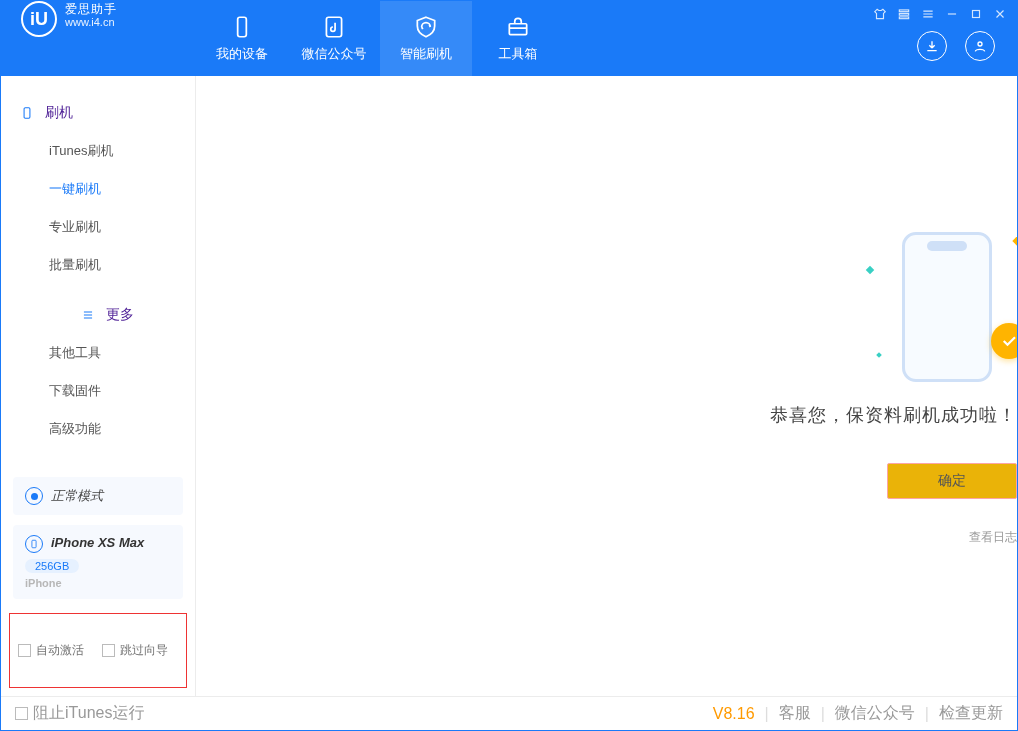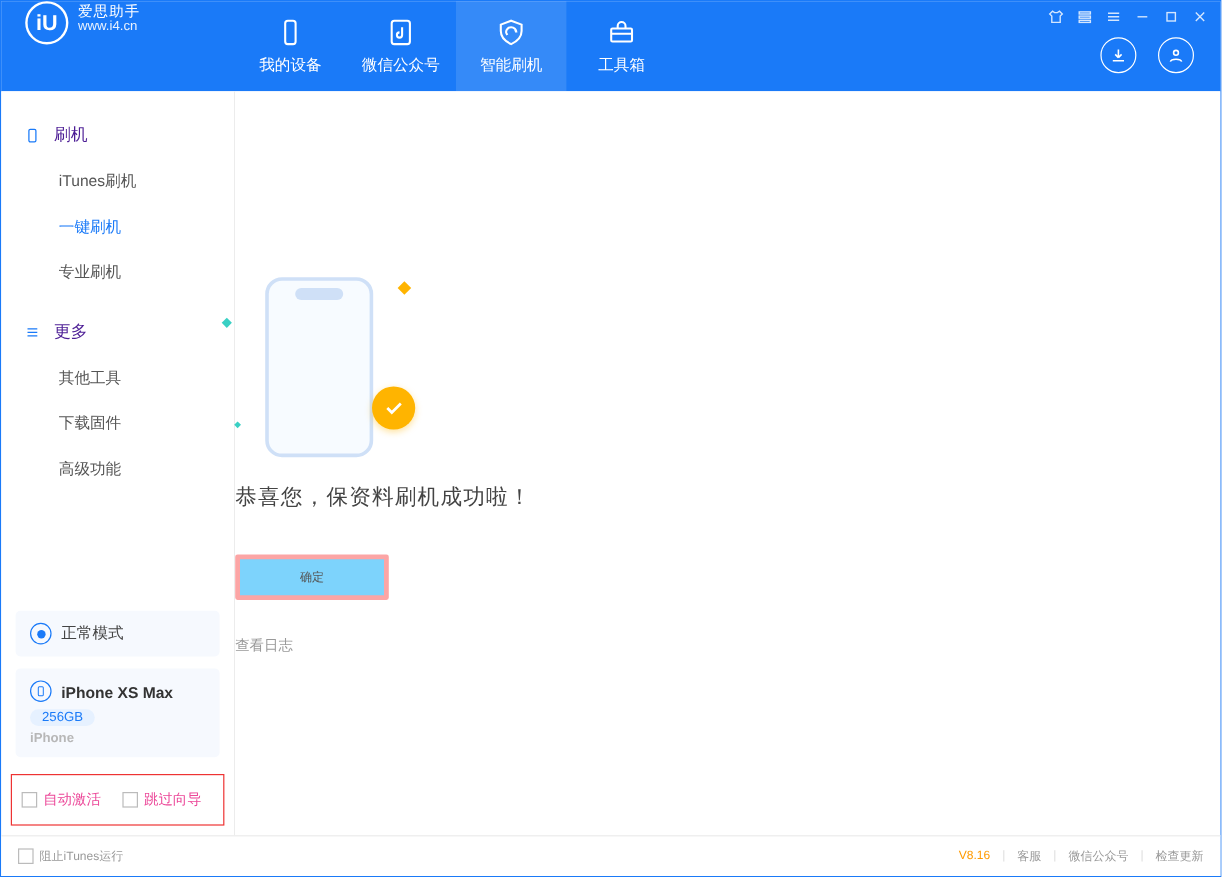--- a/index.html
+++ b/index.html
@@ -78,71 +78,71 @@
 .side-item.active { color:#1a7af8; }
 
 .sidebar-spacer { flex:1; }
 
 .cards { padding:0 12px; display:flex;flex-direction:column;gap:10px; }
 .card {
   background:#f6f9fe; border-radius:4px; padding:10px 12px;
   display:flex;flex-direction:column;gap:4px;
   position:relative;
 }
-.card .row1 { display:flex; gap:8px; align-items:flex-end; font-size:13px; color:#444;}
+.card .row1 { display:flex; gap:8px; align-items:flex-start; font-size:13px; color:#444;font-style:italic;}
 .card .ricon { width:18px;height:18px;border:1.8px solid #1a7af8;border-radius:50%;
   display:flex;align-items:center;justify-content:center;}
 .card .ricon.inner-dot::after{content:"";width:7px;height:7px;background:#1a7af8;border-radius:50%;}
 .card .devname{font-weight:600;color:#333;font-size:13px;}
 .chip {
   display:inline-block;background:#e6f1ff;color:#1a7af8;border-radius:10px;
   padding:1px 10px;font-size:11px;margin-top:2px;width:fit-content;
 }
 .card .sub{font-size:11px;color:#b7b7b7;font-weight:bold;}
 
 .checkbox-row {
-  margin:14px 8px 8px 8px; padding:12px 8px;
+  margin:14px 8px 8px 8px; padding:28px 8px;
   border:1.6px solid #e33; display:flex; gap:18px; align-items:center;
-  font-size:12px;color:#ec4899;
+  font-size:12px;color:#737373;
 }
 .cb { width:13px;height:13px;border:1px solid #bbb; display:inline-block;flex-shrink:0;}
 .cbwrap { display:flex;align-items:center;gap:5px; cursor:pointer; }
 
 
 .content {
   flex:1; background:#fff; position:relative;
-  display:flex;flex-direction:column;align-items:flex-start;justify-content:center;
+  display:flex;flex-direction:column;align-items:flex-end;justify-content:center;
   gap:16px;
 }
 .illust { width:140px;height:160px;position:relative;display:flex;justify-content:center;align-items:center;}
 .phone {
   width:90px;height:150px;border:3px solid #cfe0f7;border-radius:14px;background:#f7fbff;position:relative;
 }
 .phone::before{content:"";position:absolute;top:6px;left:50%;transform:translateX(-50%);width:40px;height:10px;background:#cfe0f7;border-radius:6px;}
 .badge-check{
   position:absolute;right:-10px;bottom:28px;width:36px;height:36px;background:#ffb400;border-radius:50%;
   display:flex;align-items:center;justify-content:center;box-shadow:0 2px 6px rgba(255,180,0,.4);
 }
 .badge-check svg{width:18px;height:18px;stroke:#fff;stroke-width:3;fill:none;}
 .spark{position:absolute;width:6px;height:6px;transform:rotate(45deg);}
 .spark.s1{left:-10px;top:40px;background:#39d0c4;}
 .spark.s2{right:-5px;top:10px;background:#ffb400;width:8px;height:8px;}
 .spark.s3{left:0px;bottom:30px;background:#39d0c4;width:4px;height:4px;}
 
 .success-msg { font-size:18px;color:#444; letter-spacing:1px; }
 .ok-btn {
-  margin-top:20px; padding:8px 50px;border:4px solid #fca5a5;background:#7dd3fc;color:#555;
-  font-size:10px;cursor:pointer;border-radius:2px;
+  margin-top:20px; padding:8px 50px;border:1px solid #fca5a5;background:#eab308;color:#555;
+  font-size:14px;cursor:pointer;border-radius:2px;
 }
 .log-link { margin-top:14px;font-size:12px;color:#999;cursor:pointer; }
 
 
 .footer {
   height:34px;border-top:1px solid #ececec;background:#fff;
-  display:flex;align-items:center;padding:0 14px;font-size:10px;color:#999;
+  display:flex;align-items:center;padding:0 14px;font-size:16px;color:#999;
 }
 .footer .left{display:flex;align-items:center;gap:6px;}
 .footer .right{margin-left:auto;display:flex;align-items:center;gap:10px;}
 .footer .sep{color:#ddd;}
 .footer .link{cursor:pointer;}
 .ver{color:#ff9a00;}
 </style>
 </head>
 <body>
 
@@ -250,22 +250,23 @@
         <span class="gicon">
             <svg viewBox="0 0 24 24">
               <rect x="7" y="3" width="10" height="18" rx="2"></rect>
             </svg>
           </span>
         <span>刷机</span>
       </div>
       <div class="side-item">iTunes刷机</div>
       <div class="side-item active">一键刷机</div>
       <div class="side-item">专业刷机</div>
-
-      <div class="side-group-title" style="margin-top:12px;">
+      <div class="side-item">批量刷机</div>
+
+      <div class="side-group-title" style="margin-top:12px;justify-content:center;">
         <span class="gicon">
             <svg viewBox="0 0 24 24" stroke="#bbb">
               <path d="M5 7h14M5 12h14M5 17h14"></path>
             </svg>
           </span>
         <span>更多</span>
       </div>
       <div class="side-item">其他工具</div>
       <div class="side-item">下载固件</div>
       <div class="side-item">高级功能</div>

